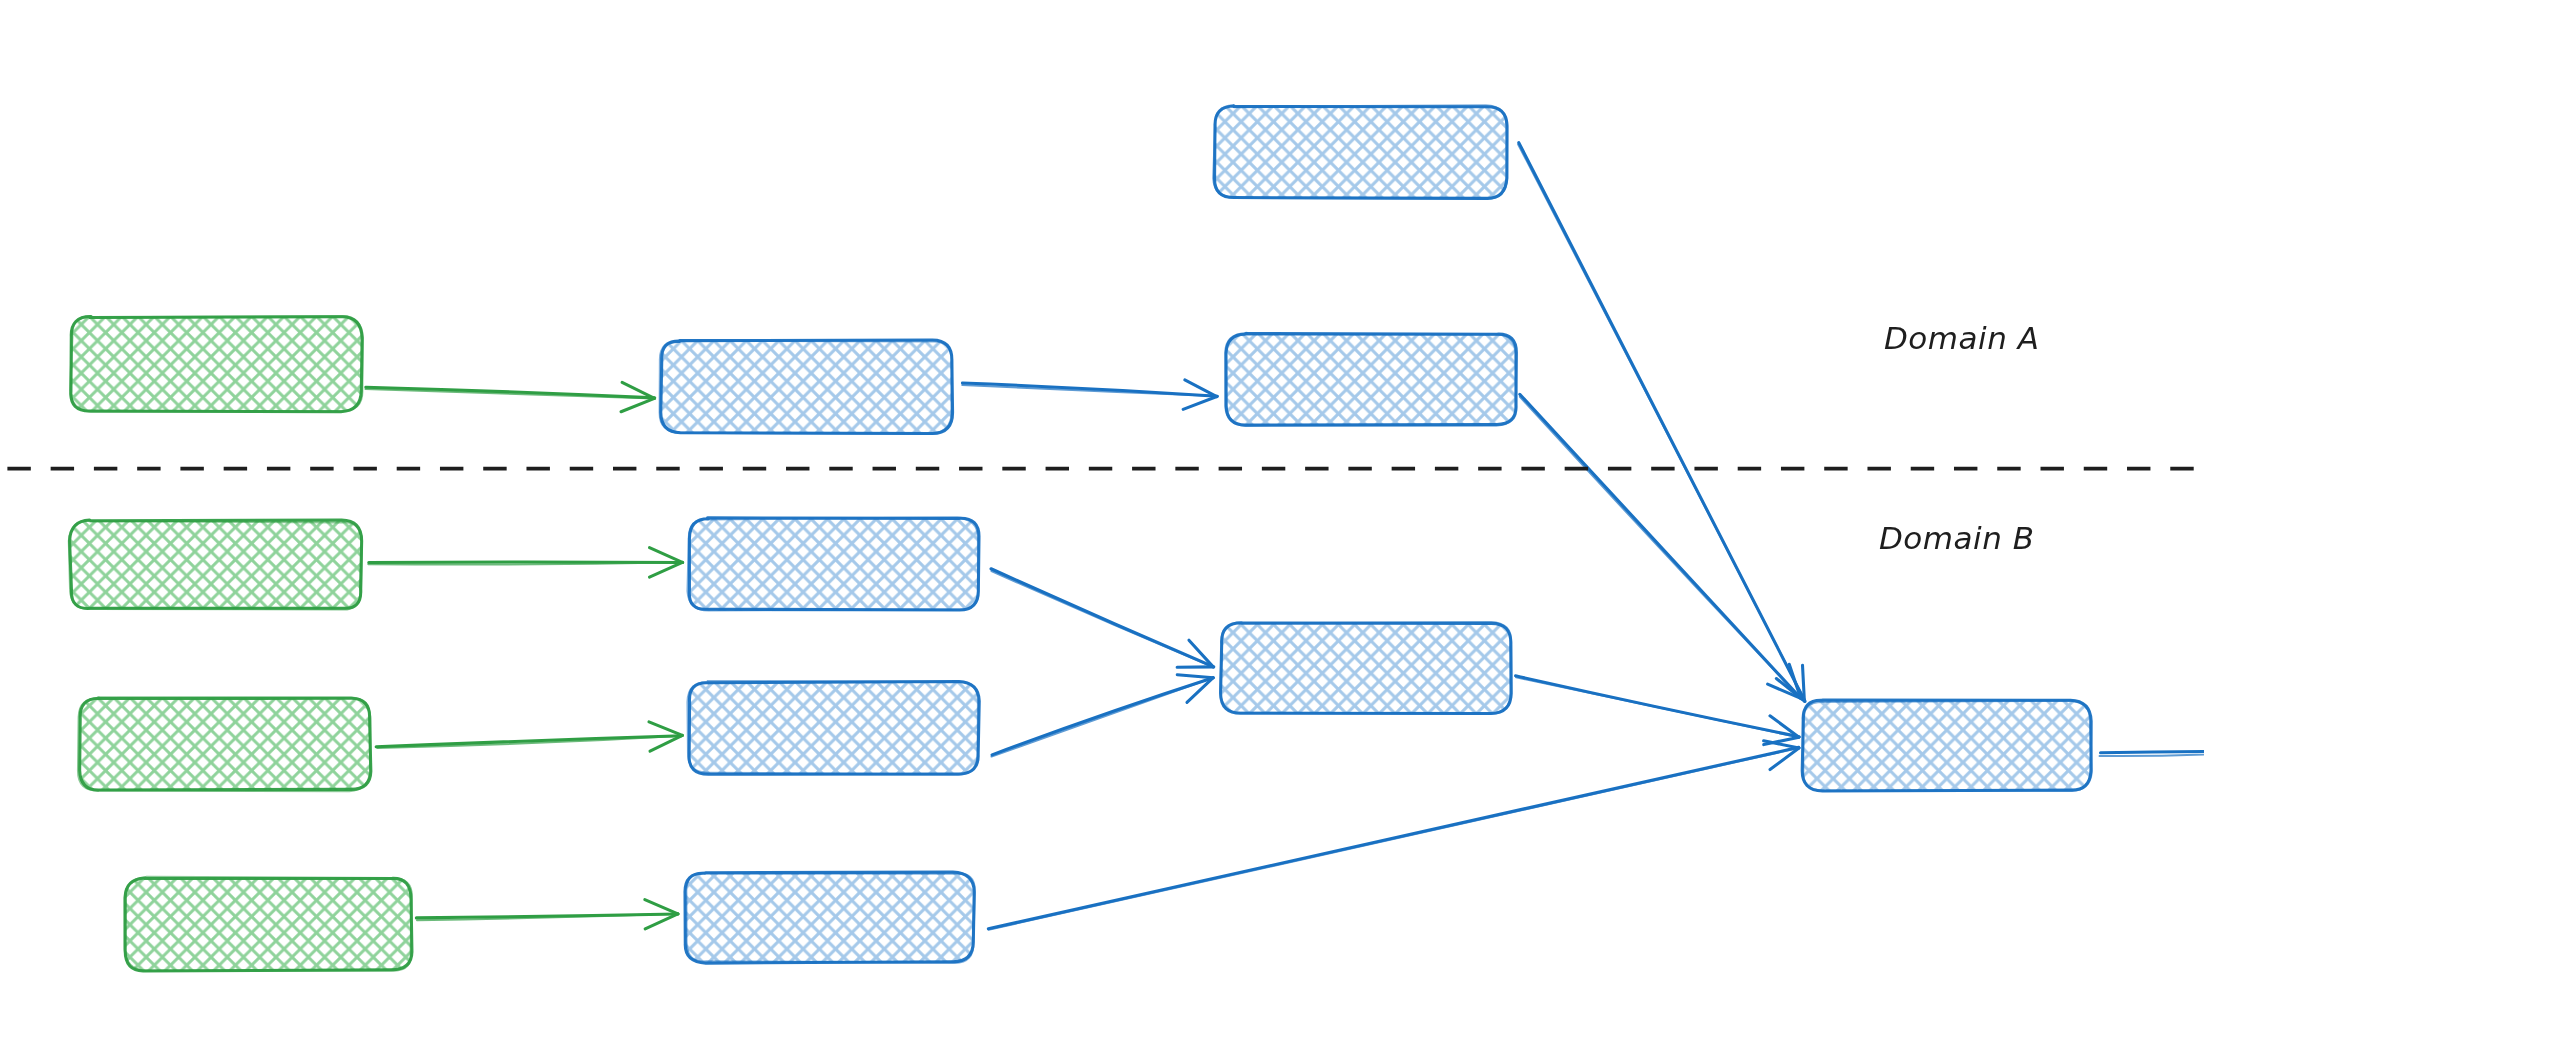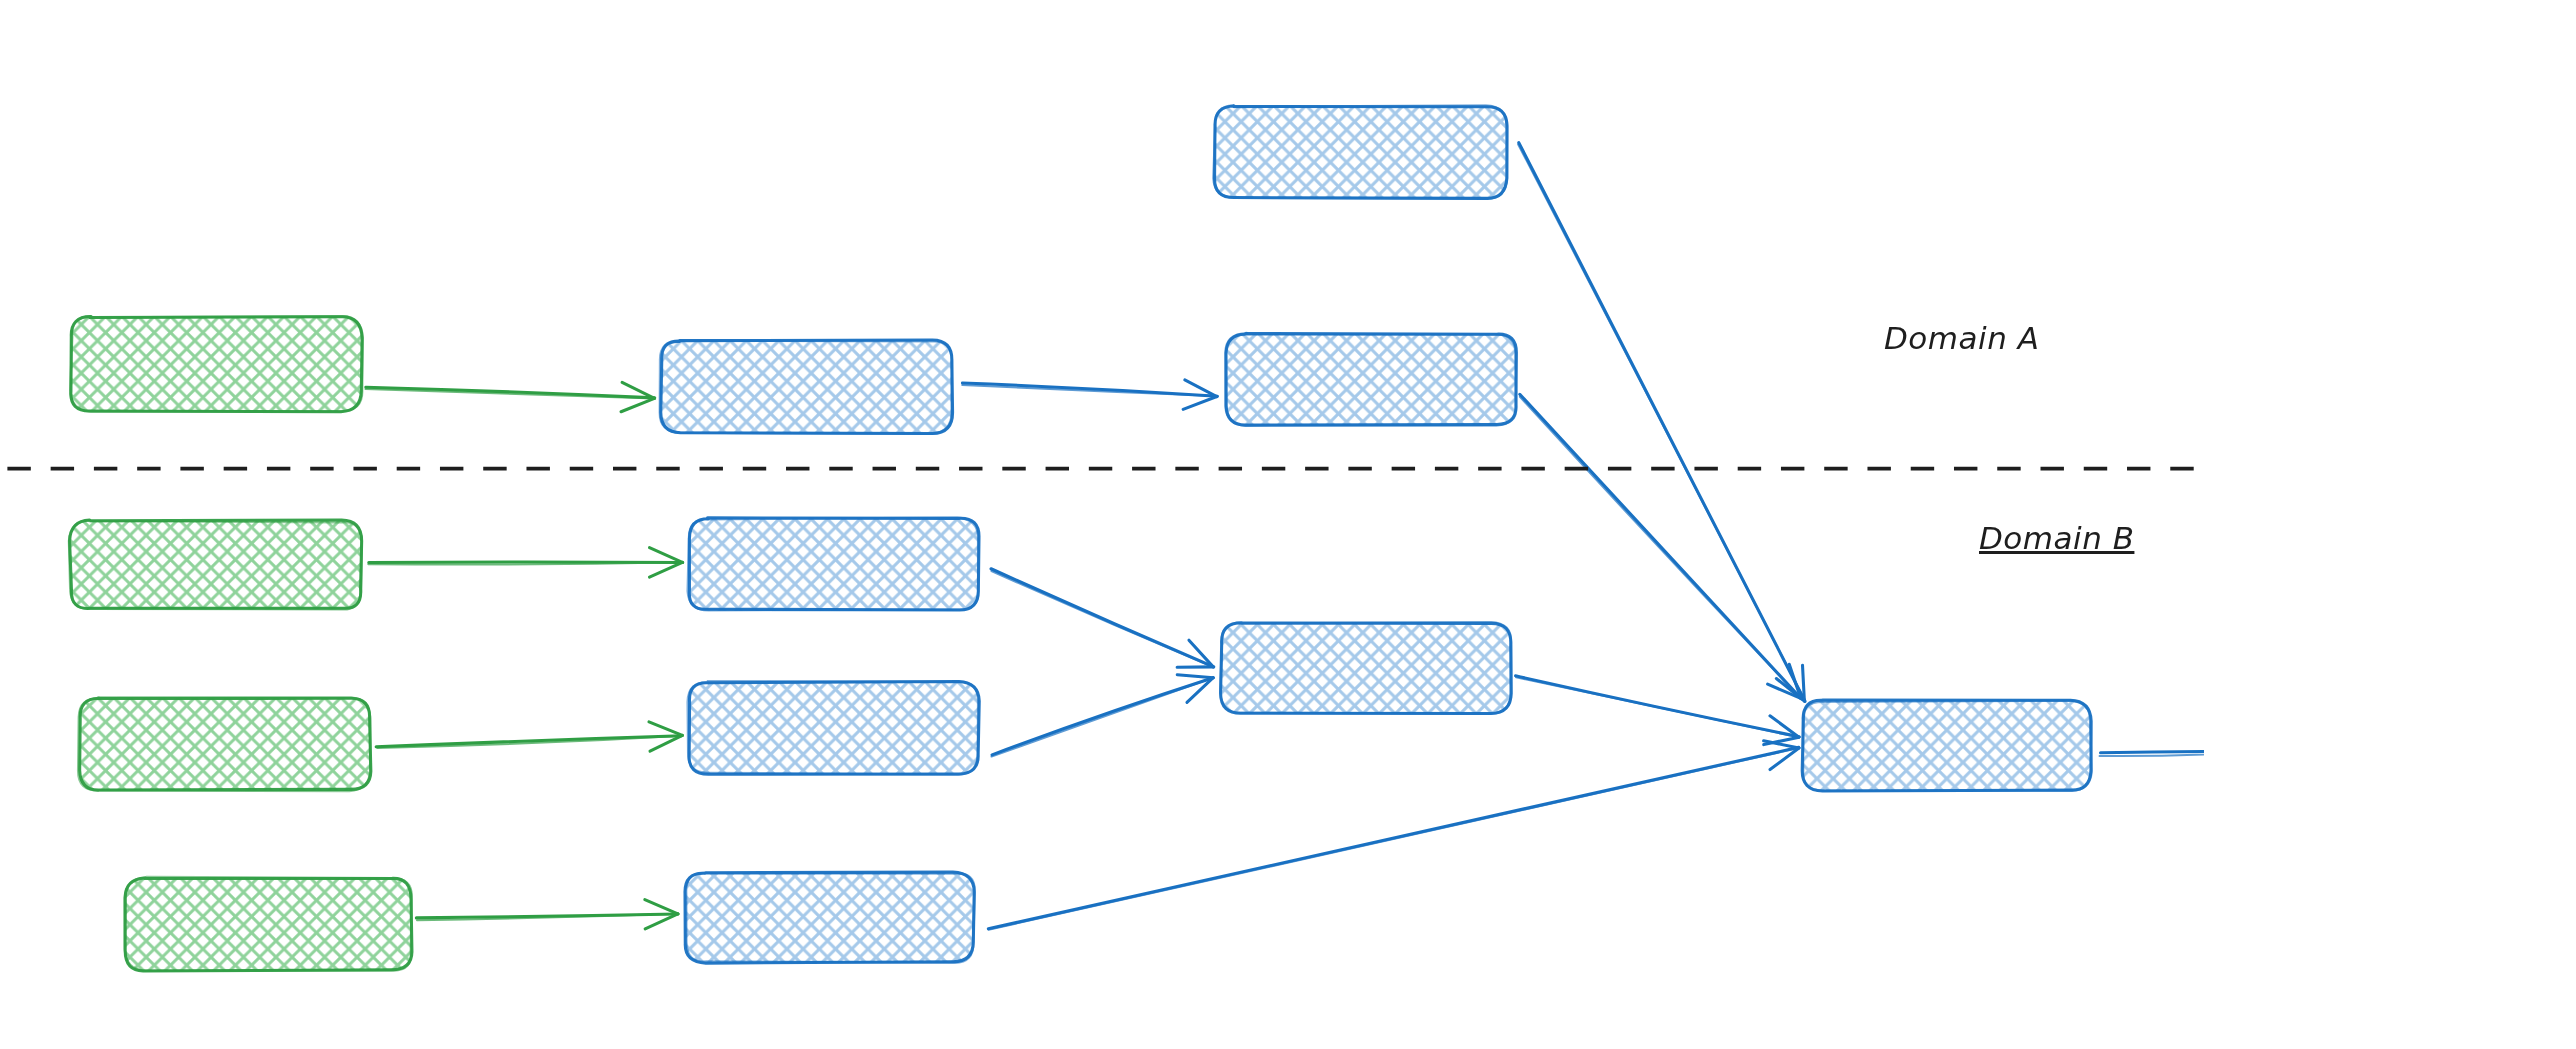--- a/index.html
+++ b/index.html
@@ -221,16 +221,16 @@
           <path d="M 2540.2,771.3 L 2834.9,771.8 Q 2858.5,773.0 2857.2,793.5 L 2858.5,849.1 Q 2857.0,872.5 2837.1,871.3 L 2540.4,871.3 Q 2519.0,871.1 2517.1,849.4 L 2518.5,794.4 Q 2518.4,771.8 2540.4,772.3 Z" fill="none" stroke="#1971c2" stroke-width="3.4" stroke-linecap="round" stroke-linejoin="round" opacity="0.95"></path>
           <path d="M 2540.4,772.3 L 2836.6,773.0 Q 2856.7,773.2 2857.8,794.2 L 2857.6,849.7 Q 2858.6,873.2 2834.3,873.6 L 2540.3,871.1 Q 2517.4,873.6 2517.9,849.8 L 2518.4,795.4 Q 2516.4,772.1 2540.9,772.6 Z" fill="none" stroke="#1971c2" stroke-width="2.6" stroke-linecap="round" stroke-linejoin="round" opacity="0.55"></path>
         </g>
       </g>
     <g id="layer-divider">
         <line x1="8" y1="520" x2="2850" y2="520" stroke="#1e1e1e" stroke-width="4" stroke-dasharray="26 22" stroke-linecap="butt"></line>
       </g>
   </svg>
 
   <div class="domain-label" style="left:1884px; top:320px;">Domain A</div>
-  <div class="domain-label" style="left:1979px; top:520px;text-decoration:underline;">Domain B</div>
+  <div class="domain-label" style="left:1879px; top:520px;">Domain B</div>
 
 </div>
 
 
 </body></html>

